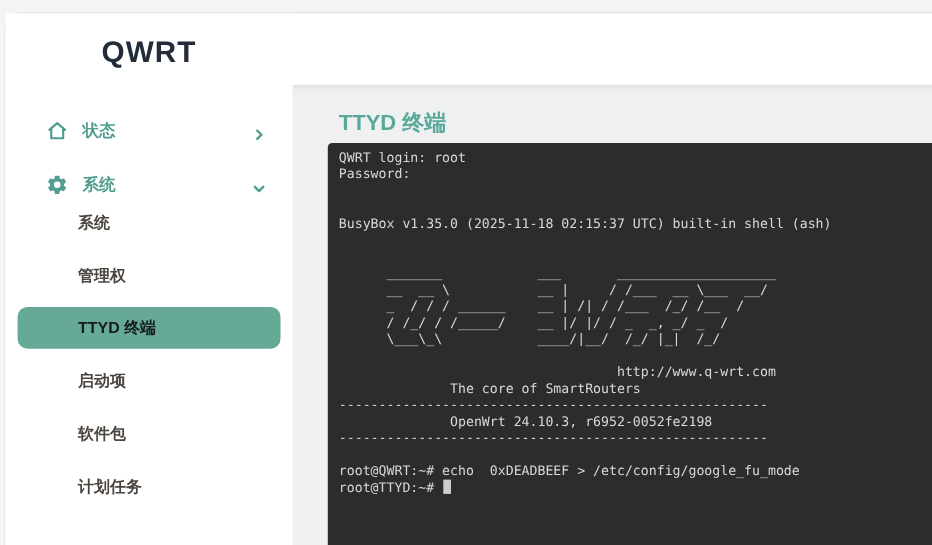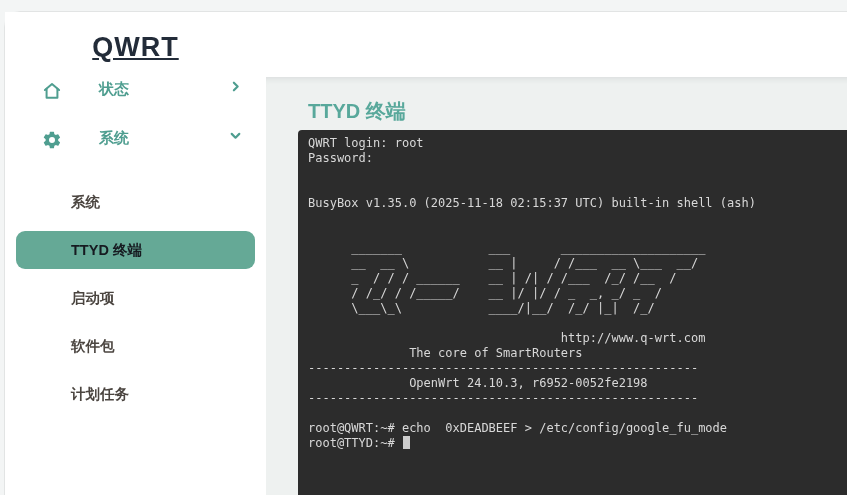--- a/index.html
+++ b/index.html
@@ -30,36 +30,34 @@
     background: #ffffff;
   }
   .logo {
     position: absolute;
     top: 20px; left: 0; right: 0;
     text-align: center;
     font-size: 27px;
     font-weight: 800;
     letter-spacing: 1px;
     color: #232c39;
-    text-decoration: underline;
   }
   .nav {
     position: absolute;
     top: 68px; left: 0; right: 0;
   }
   .nav-item {
     height: 49px;
     display: flex;
-    align-items: flex-start;
+    align-items: flex-end;
     padding: 0 24px 0 36px;
     color: #4f9e90;
     font-size: 15px;
     font-weight: 700;
     cursor: pointer;
-    gap: 24px;
   }
   .nav-item .ico {
     width: 21px; height: 21px;
     margin-right: 13px;
     display: inline-flex;
     align-items: center;
     justify-content: center;
     color: #4f9e90;
   }
   .nav-item .chev {
@@ -167,20 +165,23 @@
         <span class="chev">
           <svg width="13" height="13" viewBox="0 0 24 24" fill="none" stroke="currentColor" stroke-width="4" stroke-linecap="round" stroke-linejoin="round">
               <polyline points="5 9 12 16 19 9"></polyline>
             </svg>
         </span>
       </div>
 
       <div class="sub-item">
         <span>系统</span>
       </div>
+      <div class="sub-item">
+        <span>管理权</span>
+      </div>
       <div class="sub-item selected">
         <span>TTYD 终端</span>
       </div>
       <div class="sub-item">
         <span>启动项</span>
       </div>
       <div class="sub-item">
         <span>软件包</span>
       </div>
       <div class="sub-item">

